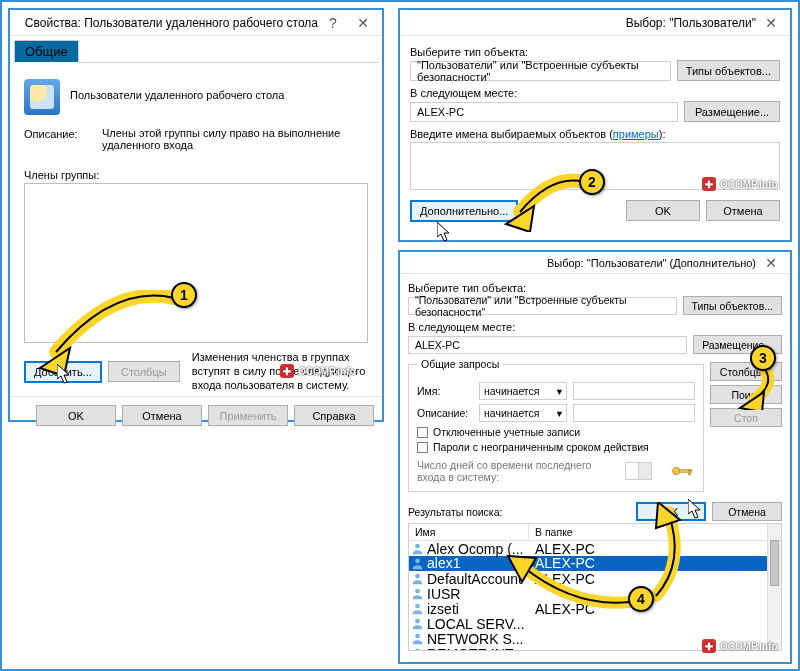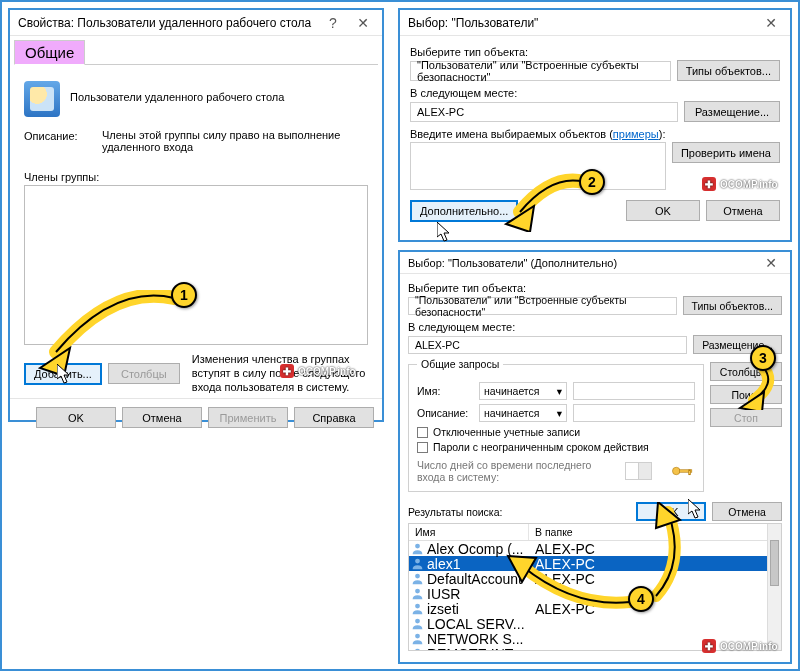--- a/index.html
+++ b/index.html
@@ -23,32 +23,32 @@
     background: #fff;
     border: 2px solid #3a8fd6;
   }
   .titlebar {
     display: flex; align-items: center;
     height: 26px;
     padding: 0 4px 0 8px;
     border-bottom: 1px solid #e5e5e5;
     font-size: 12px;
   }
-  .titlebar .title { flex: 1; }
+  .titlebar .title { flex: 1; text-align: right; }
   .titlebar .help, .titlebar .close {
     width: 30px; text-align: center;
     font-size: 14px; color: #555;
     cursor: pointer;
   }
   .body { padding: 8px 10px; }
   .tabstrip { display:flex; border-bottom:1px solid #ccc; margin:4px 4px 0 4px;}
   .tab {
     padding: 3px 10px;
     border:1px solid #ccc; border-bottom:1px solid #fff;
-    background:#f0abfc; font-size:15px;
+    background:#0369a1; font-size:13px;
     margin-bottom:-1px;
   }
   .group-hdr { display:flex; align-items:flex-start; gap:10px; margin:8px 4px 12px 4px;}
   .hdr-icon {
     width:36px; height:36px;
     background: linear-gradient(#64a8e8,#2d74c4);
     border-radius:4px; position:relative;
   }
   .hdr-icon::after{
     content:""; position:absolute; inset:6px;
@@ -130,21 +130,21 @@
   .list .cols { flex:1;}
   .list .sb { width:14px; background:#f0f0f0; border-left:1px solid #dcdcdc; position:relative;}
   .list .sb::before{content:"";position:absolute;top:16px;left:2px;right:2px;height:44px;background:#c7c7c7;border:1px solid #a8a8a8;}
   .col-hdr { display:flex; border-bottom:1px solid #e0e0e0; background:#fff;}
   .col-hdr div { padding:2px 6px; font-size:10.5px;}
   .col-hdr .c1 { width:120px; border-right:1px solid #e5e5e5;}
   .col-hdr .c2 { flex:1;}
   .li { display:flex; padding:0 0; font-size:14px; align-items:center; height:15px;}
   .li .c1 { width:120px; display:flex; align-items:center; gap:3px; padding-left:2px;}
   .li .c2 { flex:1; padding-left:6px;}
-  .li.sel { background:#0a64c2; color:#fff;}
+  .li.sel { background:#0a64c2; color:#fff;align-items:flex-end;}
   .uicon { width:13px; height:13px; }
   
   .callout {
     position:absolute; width:26px; height:26px;
     background:#ffd52b; border:2px solid #000;
     border-radius:50%;
     display:flex; align-items:center; justify-content:center;
     font-weight:700; font-size:14px;
     box-shadow:1px 1px 3px rgba(0,0,0,.4);
     z-index:30;
@@ -215,21 +215,20 @@
       <div class="sec-label">В следующем месте:</div>
       <div class="row2">
         <div class="ro-box left">ALEX-PC</div>
         <div class="btn" style="min-width:96px">Размещение...</div>
       </div>
       <div class="sec-label">
         <span>Введите имена выбираемых объектов (</span><span class="link">примеры</span><span>):</span>
       </div>
       <div class="row2" style="align-items:flex-start;">
         <div class="multiline left"></div>
-        <div class="btn" style="min-width:96px">Проверить имена</div>
       </div>
       <div style="display:flex; gap:6px; margin-top:10px;">
         <div class="btn highlight" style="min-width:104px">Дополнительно...</div>
         <div style="flex:1"></div>
         <div class="btn" style="min-width:74px">OK</div>
         <div class="btn" style="min-width:74px">Отмена</div>
       </div>
     </div>
   </div>
 

